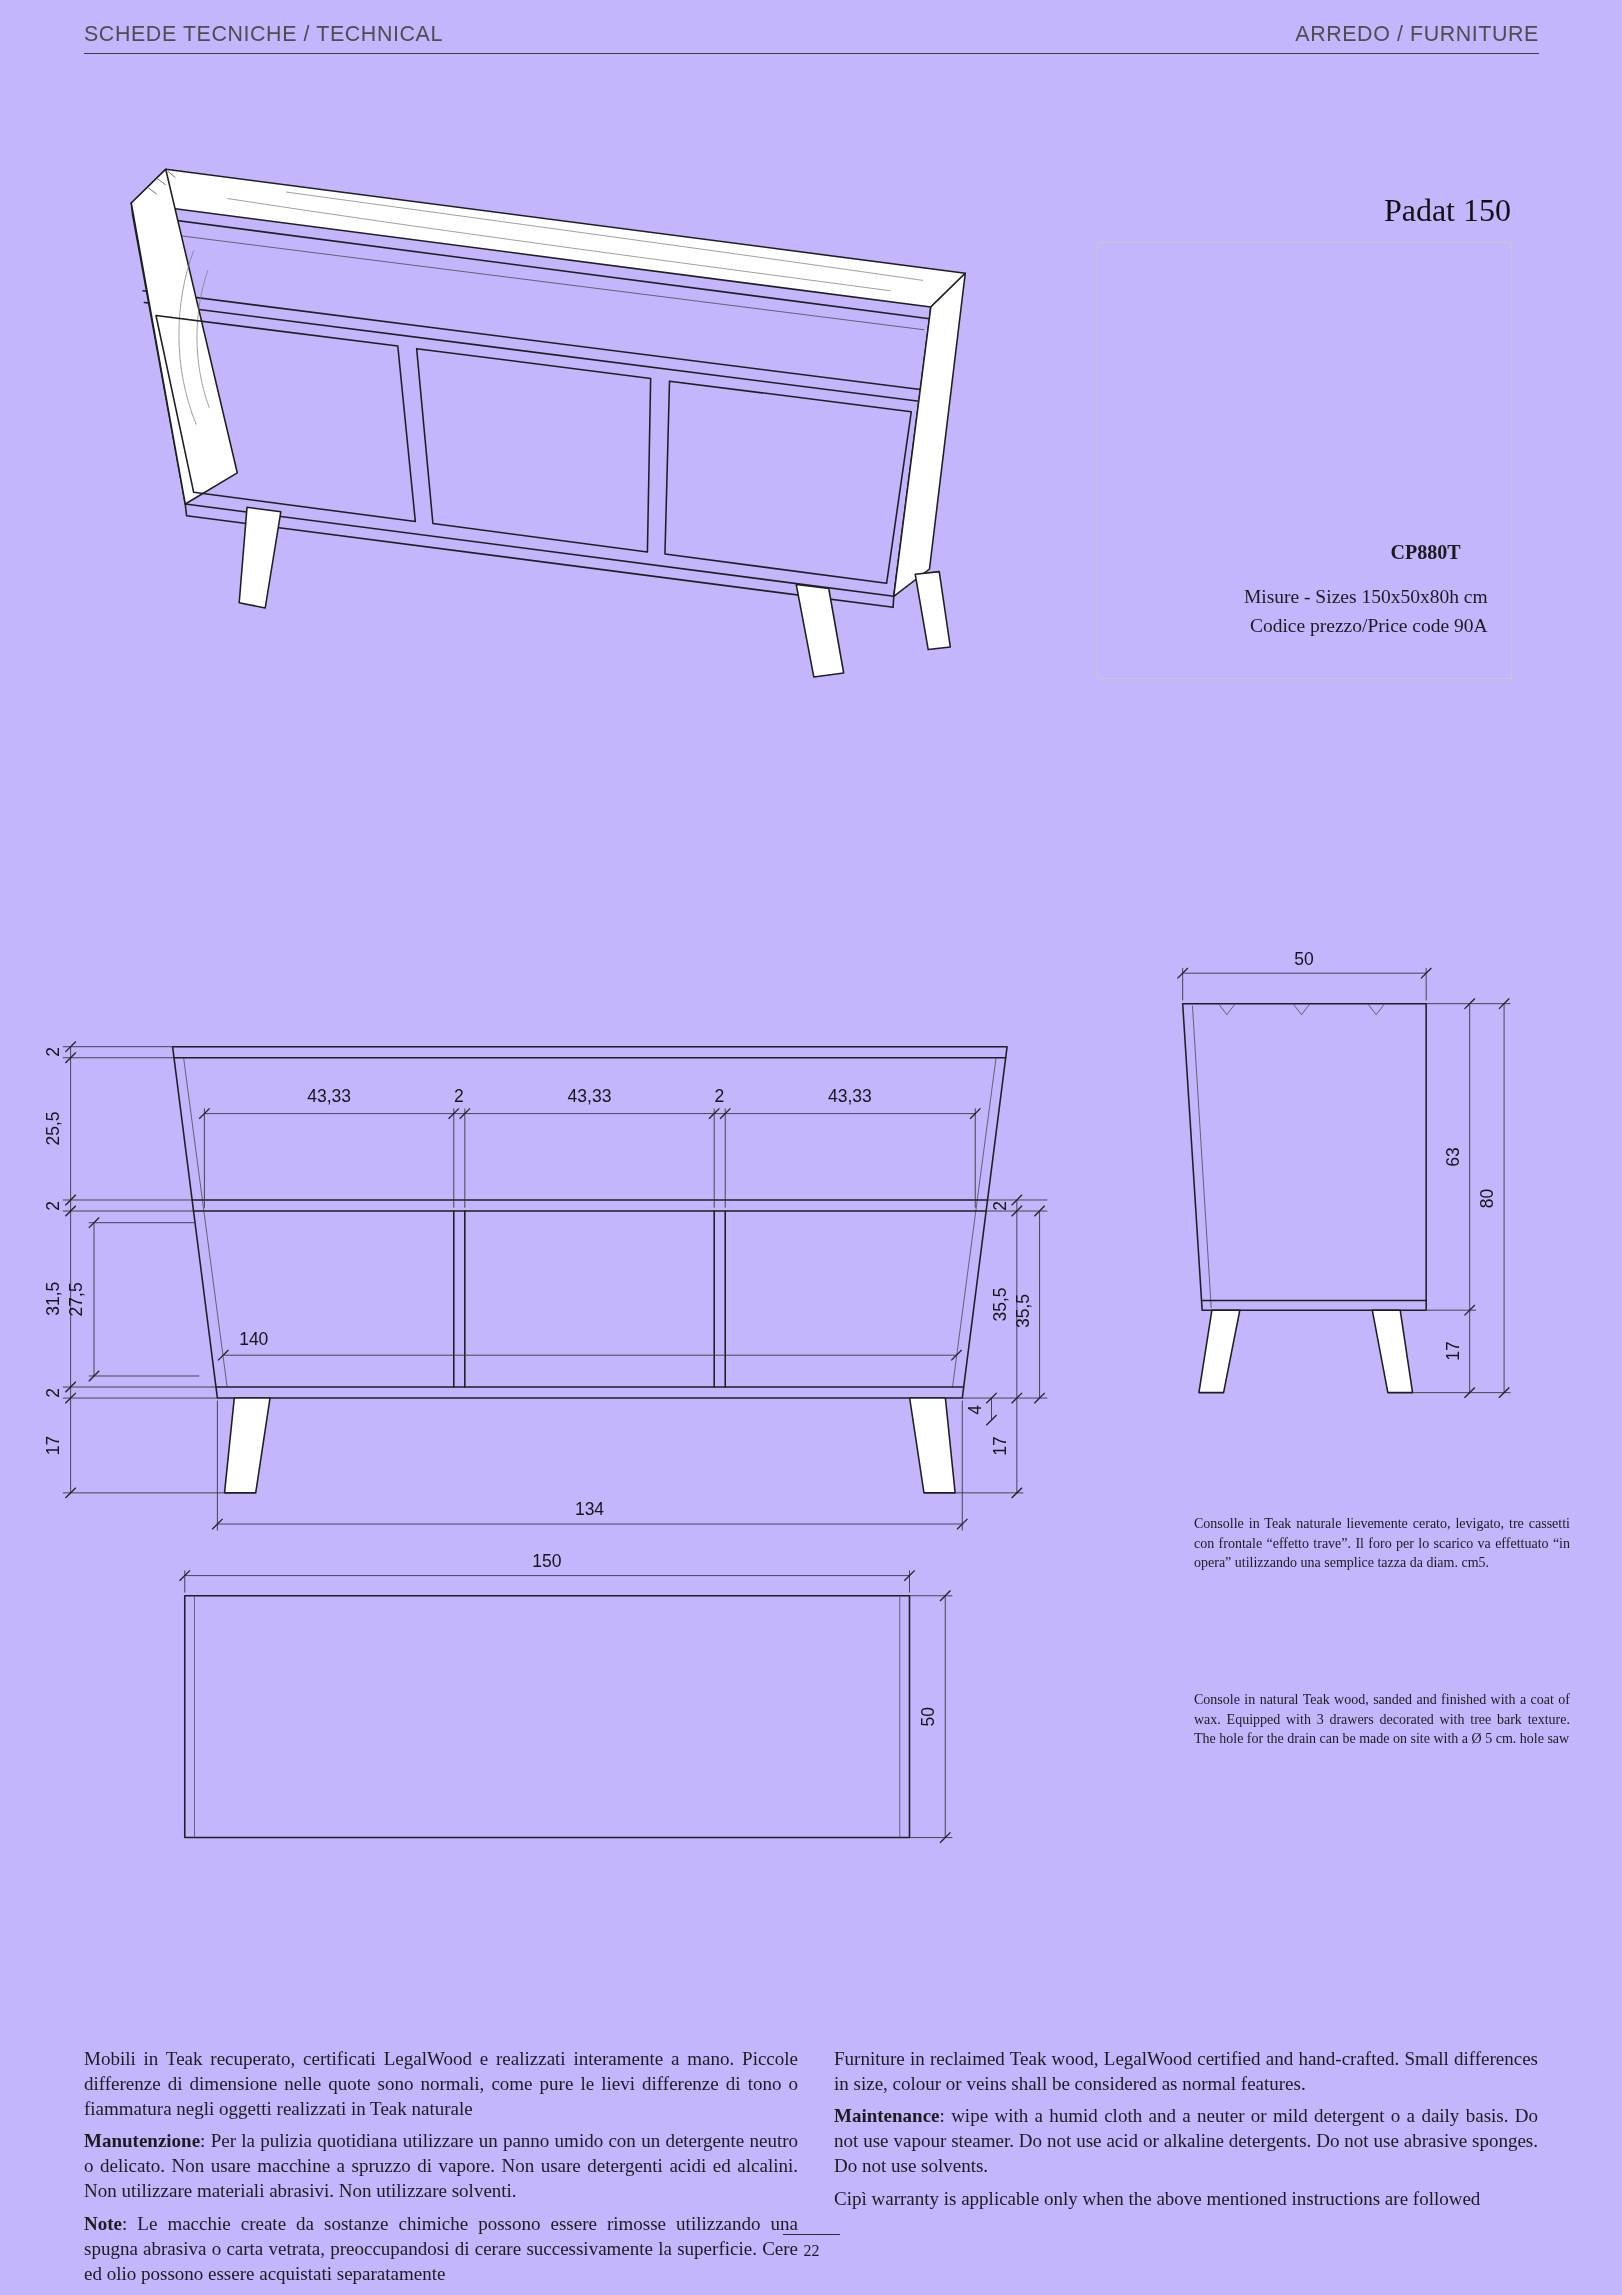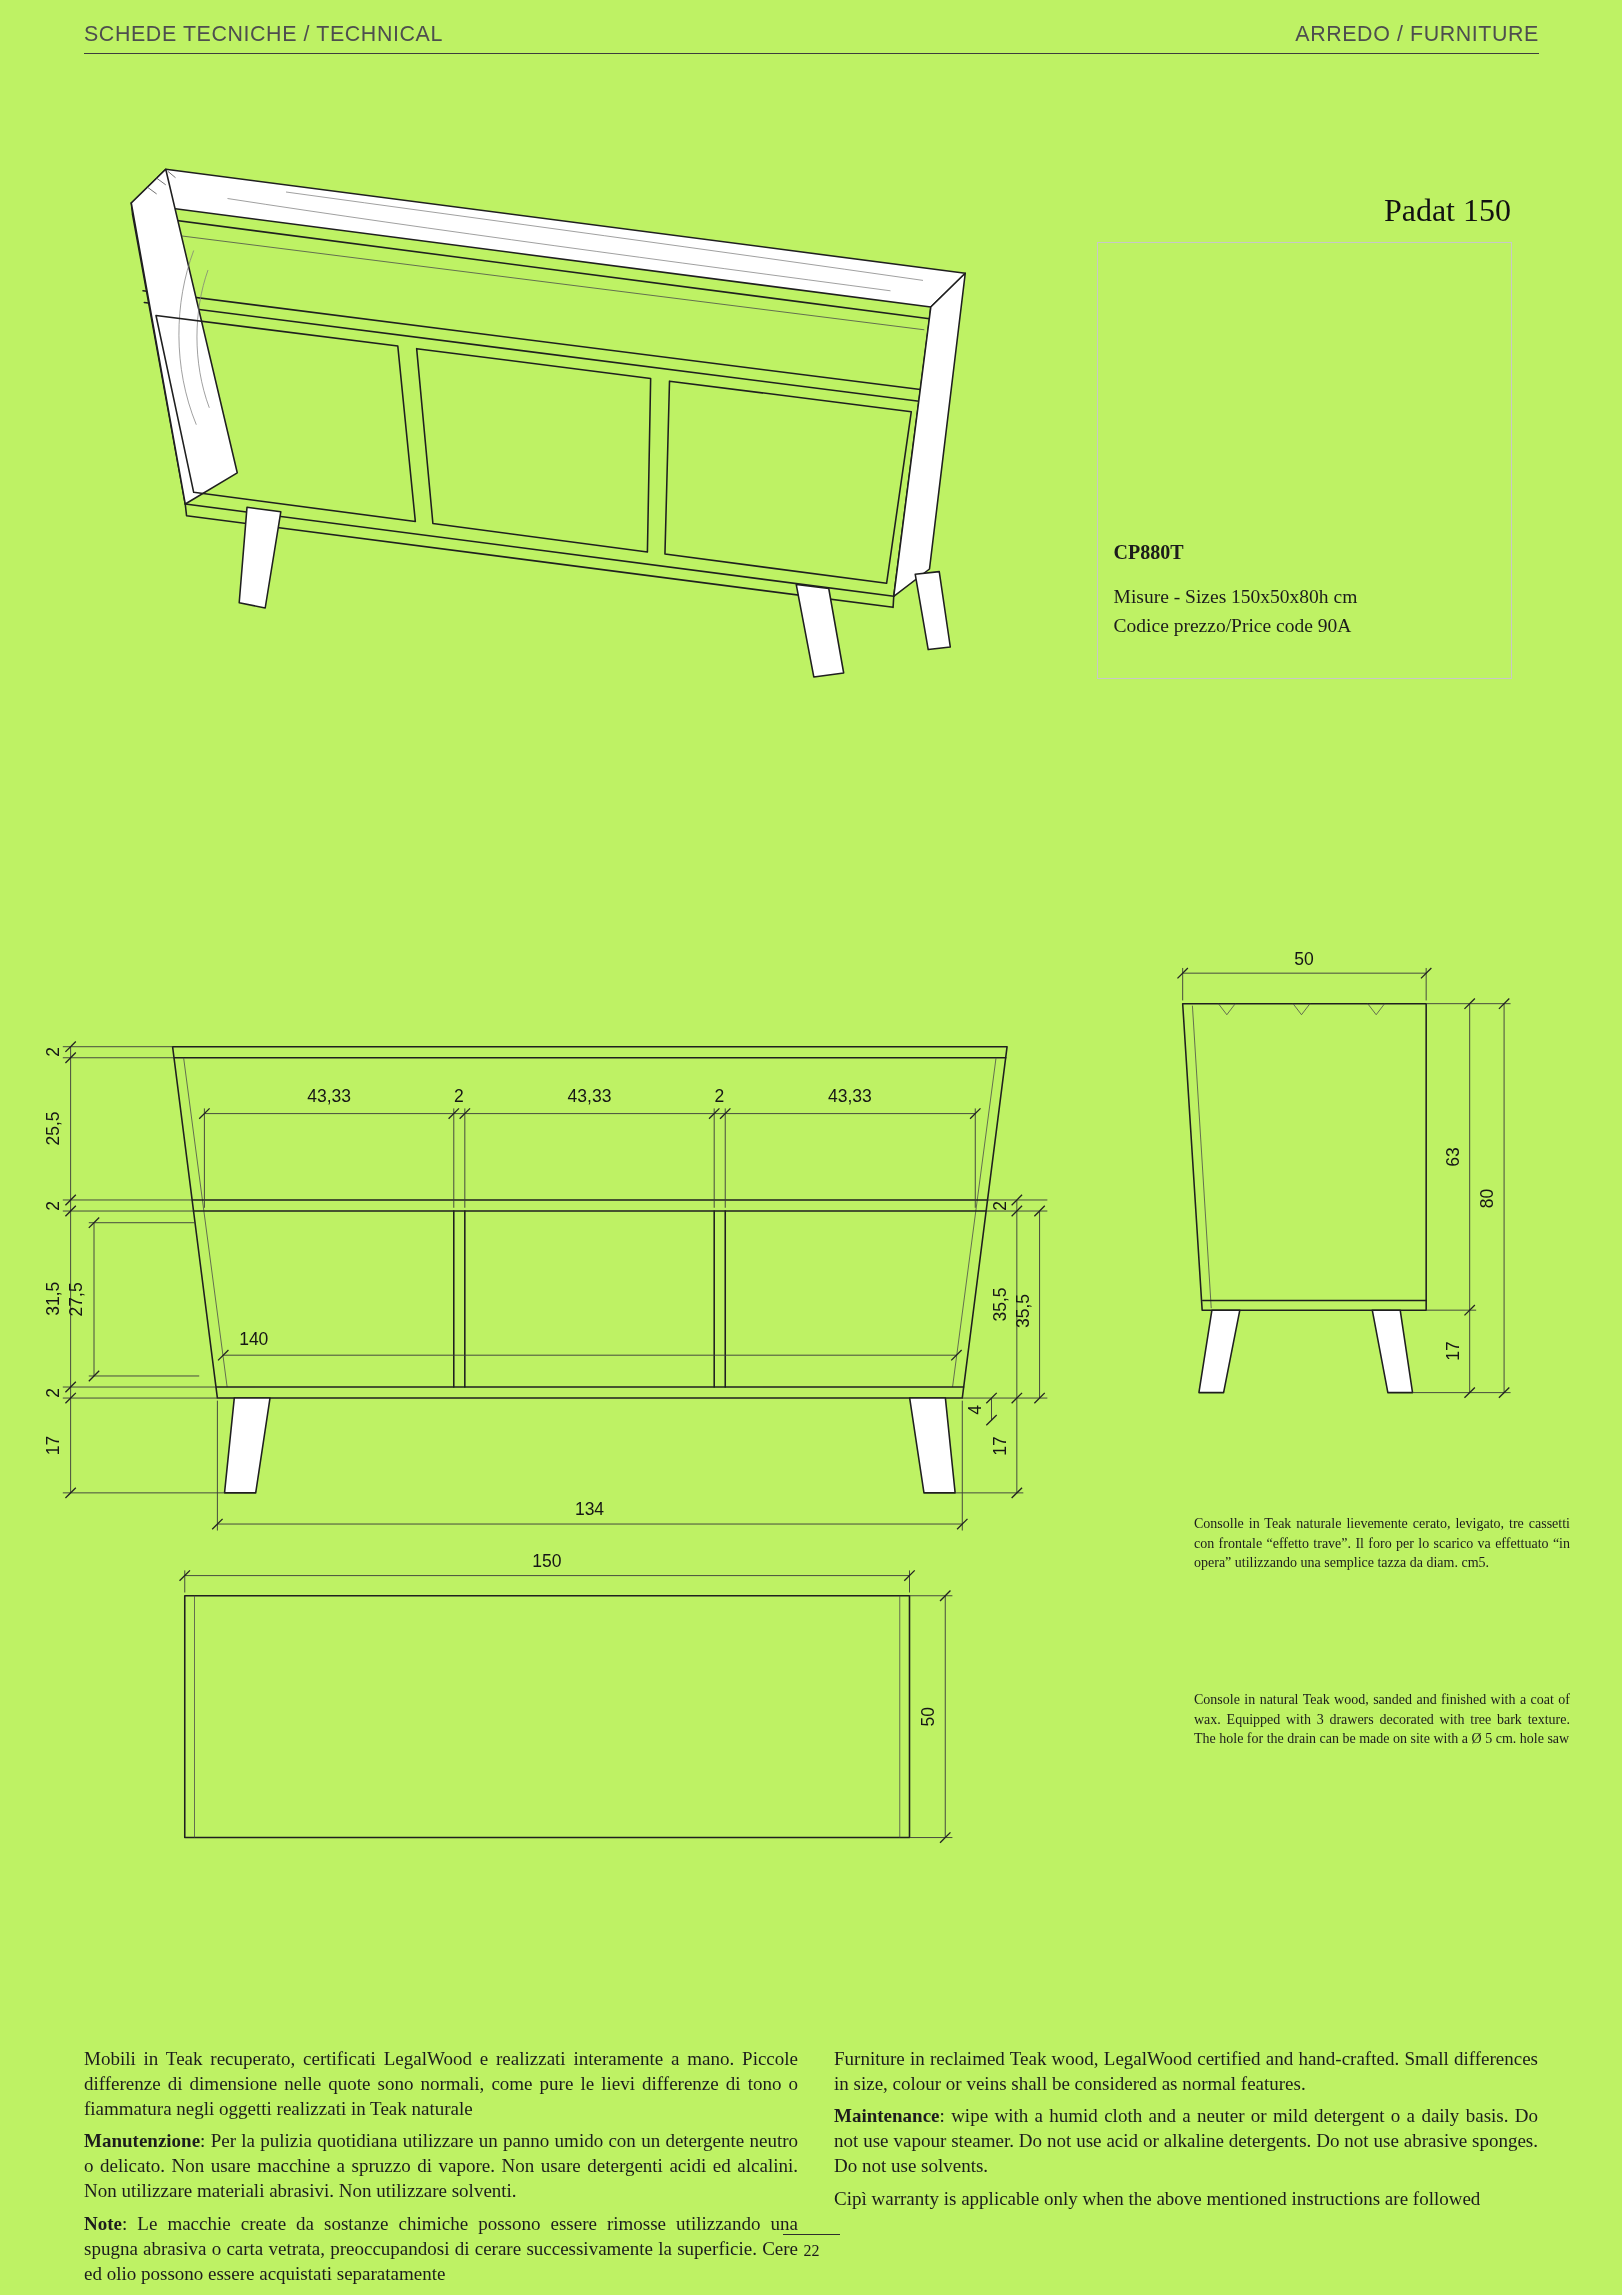--- a/index.html
+++ b/index.html
@@ -1,35 +1,35 @@
 <!DOCTYPE html>
 <html style="font-size:10.4px"><head>
 <meta charset="utf-8">
 <style>
   * { margin:0; padding:0; box-sizing:border-box; }
   html,body { background:#ffffff; }
   .page {
-    position:relative; width:1623px; height:2295px; background:#bef264;
+    position:relative; width:1623px; height:2295px; background:#c4b5fd;
     font-family:"Liberation Serif", serif; color:#1c1c1c; overflow:hidden;
   }
   
   .header {
     position:absolute; left:84px; right:84px; top:22px;
     display:flex; justify-content:space-between;
     font-family:"Liberation Sans", sans-serif; font-size:21.4px;
     color:#4e4e4e; letter-spacing:0.6px;
   }
   .header-rule { position:absolute; left:84px; right:84px; top:53px; border-top:1.9px solid #3d3d3d; }
 
   
   .product-title { position:absolute; right:112px; top:192px; font-size:32px; color:#111; }
   .info-box {
     position:absolute; left:1097px; top:242px; width:415px; height:437px;
     border:1.3px solid #c8c8c8; display:flex; flex-direction:column;
-    justify-content:flex-end; padding:15.6px 23.4px 38px 15.6px; text-align:left;
+    justify-content:flex-end; padding:15.6px 23.4px 38px 15.6px; text-align:right;
   }
   .info-code { font-weight:bold; font-size:20px; margin-bottom:19.5px; padding-right:27px; }
   .info-line { font-size:19.5px; line-height:1.45; }
 
   
   .dwg { position:absolute; }
   .ol { stroke:#1f1f1f; stroke-width:2.4; fill:none; stroke-linejoin:round; stroke-linecap:round; }
   .fw { stroke:#1f1f1f; stroke-width:2.4; fill:#ffffff; stroke-linejoin:round; }
   .tl { stroke:#4a4a4a; stroke-width:1.2; fill:none; }
   .dl { stroke:#3a3a3a; stroke-width:1.4; fill:none; }

